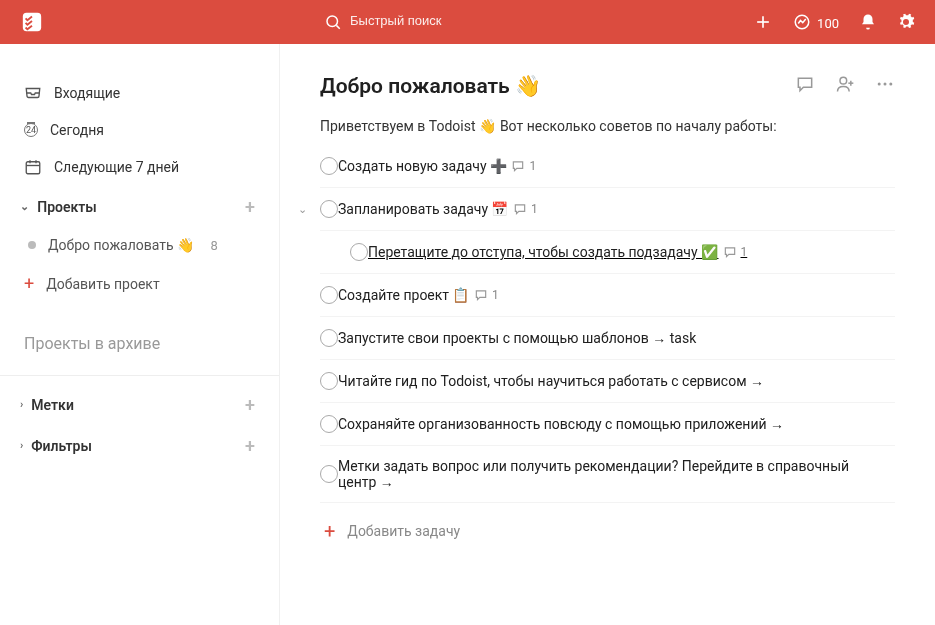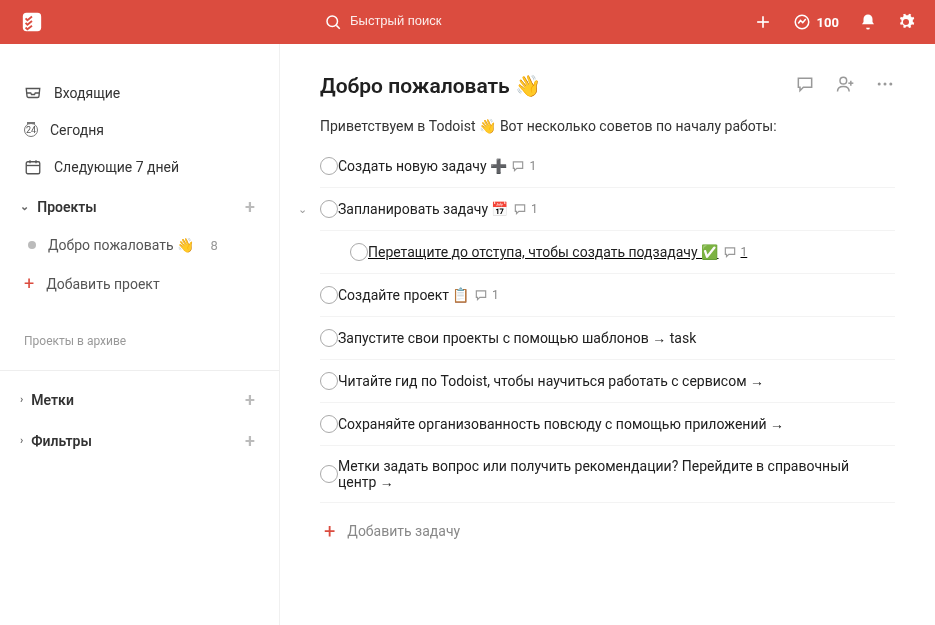--- a/index.html
+++ b/index.html
@@ -6,38 +6,38 @@
     body { font-family: -apple-system, BlinkMacSystemFont, "Segoe UI", Roboto, Arial, sans-serif; background: #fff; width: 935px; height: 625px; overflow: hidden; }
 
     
     .header { height: 44px; background: #db4c3f; display: flex; align-items: center; padding: 0 20px; color: #fff; }
     .logo { width: 24px; height: 24px; display: flex; align-items: center; justify-content: center; margin-right: 280px; }
     .logo svg { fill: #fff; }
     .search-box { display: flex; align-items: flex-start; gap: 8px; flex: 1; }
     .search-box input { background: transparent; border: none; color: #fff; font-size: 13px; outline: none; width: 200px; }
     .search-box input::placeholder { color: rgba(255,255,255,0.9); }
     .header-right { display: flex; align-items: center; gap: 20px; margin-left: auto; }
-    .karma { display: flex; align-items: center; gap: 6px; font-weight: 700; font-size: 13px; }
+    .karma { display: flex; align-items: flex-end; gap: 6px; font-weight: 400; font-size: 13px; }
     .header-icon { display: flex; align-items: center; justify-content: center; cursor: pointer; }
 
     
     .layout { display: flex; height: calc(100% - 44px); }
     .sidebar { width: 280px; padding: 30px 0 0; border-right: 1px solid #f0f0f0; }
     .main { flex: 1; padding: 30px 40px 20px 40px; overflow-y: auto; }
 
     
     .nav-item { display: flex; align-items: center; padding: 10px 24px; font-size: 14px; color: #333; cursor: pointer; gap: 12px; }
     .nav-section { display: flex; align-items: center; justify-content: space-between; padding: 10px 24px 10px 20px; font-size: 14px; font-weight: 600; color: #333; cursor: pointer; }
     .nav-section-left { display: flex; align-items: center; gap: 8px; }
     .project-item { display: flex; align-items: center; gap: 12px; padding: 10px 24px 10px 28px; font-size: 14px; color: #555; cursor: pointer; }
     .proj-dot { width: 8px; height: 8px; border-radius: 50%; background: #bbb; }
     .proj-count { color: #999; font-size: 13px; margin-left: 4px; }
     .add-project { display: flex; align-items: center; gap: 12px; padding: 10px 24px; font-size: 14px; color: #555; cursor: pointer; }
     .plus-red { color: #db4c3f; font-size: 18px; font-weight: 400; }
-    .archived { padding: 10px 24px; font-size: 12px; color: #999; margin-top: 20px; margin-bottom: 12px; }
+    .archived { padding: 10px 24px; font-size: 16px; color: #999; margin-top: 20px; margin-bottom: 12px; }
     .divider { height: 1px; background: #eee; margin: 8px 0; }
     .grey-plus { color: #bbb; font-size: 18px; }
     .chevron { font-size: 11px; color: #666; }
 
     
     .project-header { display: flex; align-items: center; justify-content: space-between; margin-bottom: 20px; }
     .project-title { font-size: 21px; font-weight: 600; color: #202020; }
     .project-actions { display: flex; align-items: center; gap: 20px; }
     .action-icon { color: #999; cursor: pointer; }
     .intro { font-size: 14px; color: #333; margin-bottom: 11px; }

